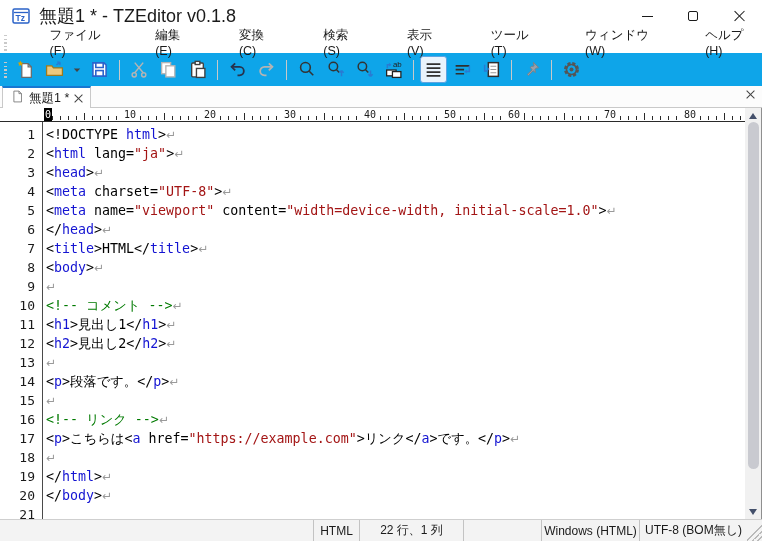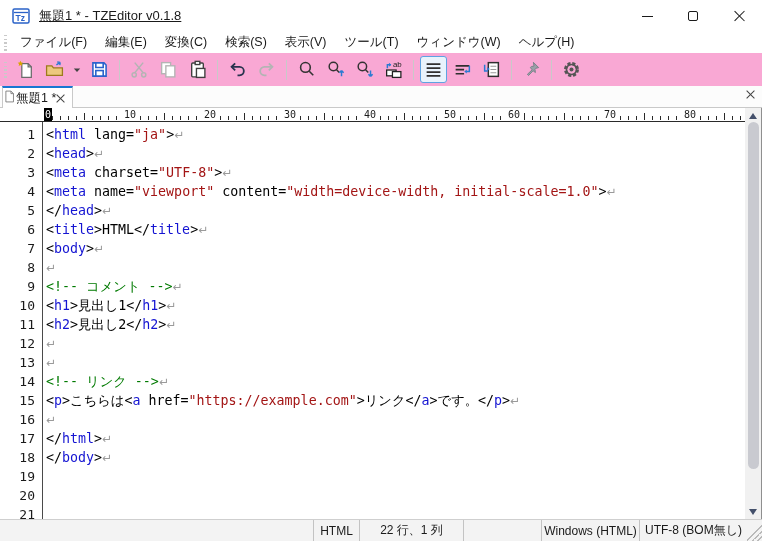--- a/index.html
+++ b/index.html
@@ -4,49 +4,49 @@
 <style>
   * { margin:0; padding:0; box-sizing:border-box; }
   html,body { width:762px; height:541px; background:#fff; overflow:hidden;
     font-family:"Liberation Sans", sans-serif; }
   .window { position:relative; width:762px; height:541px; background:#fdfdfd;
     box-shadow: inset 0 0 0 1px #8f8f8f; overflow:hidden; }
 
   
   .titlebar { height:32px; display:flex; align-items:center; background:#fff; padding-left:11px; }
   .app-icon { width:20px; height:20px; margin-right:8px; flex:0 0 auto; }
-  .title-text { font-size:13px; color:#1a1a1a;text-decoration:underline; }
+  .title-text { font-size:18px; color:#1a1a1a; }
   .win-controls { margin-left:auto; display:flex; height:32px; }
   .wbtn { width:46px; height:32px; display:flex; align-items:center; justify-content:center; }
   .glyph-min { width:11px; height:1px; background:#1a1a1a; }
   .glyph-max { width:10px; height:10px; border:1.1px solid #1a1a1a; border-radius:2px; }
   .glyph-x { position:relative; width:12px; height:12px; }
   .glyph-x::before,.glyph-x::after { content:""; position:absolute; left:5.5px; top:-1px;
     width:1.2px; height:14px; background:#1a1a1a; }
   .glyph-x::before { transform:rotate(45deg); } .glyph-x::after { transform:rotate(-45deg); }
 
   
-  .menubar { height:21px; display:flex; align-items:center; background:#fff; padding-left:2px; }
+  .menubar { height:21px; display:flex; align-items:center; background:#fff; padding-left:2px;gap:30px; }
   .grip-dots { width:3px; height:16px; margin:0 4px 0 2px;
     background:repeating-linear-gradient(to bottom,#c9c9c9 0 1.4px,transparent 1.4px 3.6px); }
   .menu-item { font-size:12.5px; color:#1a1a1a; padding:2px 9px; cursor:default; }
 
   
-  .toolbar { height:33px; display:flex; align-items:center; background:#f9a8d4; padding-left:2px; }
+  .toolbar { height:33px; display:flex; align-items:center; background:#0ea5e9; padding-left:2px; }
   .tbtn { width:27px; height:27px; display:flex; align-items:center; justify-content:center;
     border:1px solid transparent; border-radius:3px; margin:0 1px; }
   .tbtn svg { display:block; }
   .tbtn.active { border-color:#5ea3e2; background:#e9f3fc; }
   .tbtn.dropdown { width:14px; }
   .tsep { width:1px; height:20px; background:#c9c9c9; margin:0 5px; }
 
   
   .tabbar { height:22px; display:flex; align-items:flex-end; background:#fcfcfc;
     border-bottom:1px solid #c9c9c9; position:relative; }
-  .tab { height:22px; display:flex; align-items:center; padding:0 7px 0 0;
+  .tab { height:22px; display:flex; align-items:center; gap:5px; padding:0 7px 0 8px;
     background:#fff; border:1px solid #c9c9c9; border-bottom:none; margin-left:2px;
     border-top:2px solid var(--accent-blue,#1777d2); position:relative; top:1px; }
   .tab-label { font-size:12.5px; color:#1a1a1a; white-space:pre; }
   .xmark-sm { position:relative; width:9px; height:9px; }
   .xmark-sm::before,.xmark-sm::after { content:""; position:absolute; left:4px; top:-1px;
     width:1.1px; height:11px; background:#444; }
   .xmark-sm::before { transform:rotate(45deg); } .xmark-sm::after { transform:rotate(-45deg); }
   .tabbar-close { position:absolute; right:7px; top:4px; }
 
   
@@ -337,32 +337,34 @@
         <div class="ln">14</div>
         <div class="ln">15</div>
         <div class="ln">16</div>
         <div class="ln">17</div>
         <div class="ln">18</div>
         <div class="ln">19</div>
         <div class="ln">20</div>
         <div class="ln">21</div>
       </div>
     <div class="code" id="code">
+        <div class="cl"><span class="tk-p">&lt;!DOCTYPE </span><span class="tk-t">html</span><span class="tk-p">&gt;</span><span class="tk-r">↵</span></div>
         <div class="cl"><span class="tk-p">&lt;</span><span class="tk-t">html</span><span class="tk-p"> lang=</span><span class="tk-v">"ja"</span><span class="tk-p">&gt;</span><span class="tk-r">↵</span></div>
         <div class="cl"><span class="tk-p">&lt;</span><span class="tk-t">head</span><span class="tk-p">&gt;</span><span class="tk-r">↵</span></div>
         <div class="cl"><span class="tk-p">&lt;</span><span class="tk-t">meta</span><span class="tk-p"> charset=</span><span class="tk-v">"UTF-8"</span><span class="tk-p">&gt;</span><span class="tk-r">↵</span></div>
         <div class="cl"><span class="tk-p">&lt;</span><span class="tk-t">meta</span><span class="tk-p"> name=</span><span class="tk-v">"viewport"</span><span class="tk-p"> content=</span><span class="tk-v">"width=device-width, initial-scale=1.0"</span><span class="tk-p">&gt;</span><span class="tk-r">↵</span></div>
         <div class="cl"><span class="tk-p">&lt;/</span><span class="tk-t">head</span><span class="tk-p">&gt;</span><span class="tk-r">↵</span></div>
         <div class="cl"><span class="tk-p">&lt;</span><span class="tk-t">title</span><span class="tk-p">&gt;HTML&lt;/</span><span class="tk-t">title</span><span class="tk-p">&gt;</span><span class="tk-r">↵</span></div>
         <div class="cl"><span class="tk-p">&lt;</span><span class="tk-t">body</span><span class="tk-p">&gt;</span><span class="tk-r">↵</span></div>
         <div class="cl"><span class="tk-r">↵</span></div>
         <div class="cl"><span class="tk-c">&lt;!-- コメント --&gt;</span><span class="tk-r">↵</span></div>
         <div class="cl"><span class="tk-p">&lt;</span><span class="tk-t">h1</span><span class="tk-p">&gt;見出し1&lt;/</span><span class="tk-t">h1</span><span class="tk-p">&gt;</span><span class="tk-r">↵</span></div>
         <div class="cl"><span class="tk-p">&lt;</span><span class="tk-t">h2</span><span class="tk-p">&gt;見出し2&lt;/</span><span class="tk-t">h2</span><span class="tk-p">&gt;</span><span class="tk-r">↵</span></div>
         <div class="cl"><span class="tk-r">↵</span></div>
+        <div class="cl"><span class="tk-p">&lt;</span><span class="tk-t">p</span><span class="tk-p">&gt;段落です。&lt;/</span><span class="tk-t">p</span><span class="tk-p">&gt;</span><span class="tk-r">↵</span></div>
         <div class="cl"><span class="tk-r">↵</span></div>
         <div class="cl"><span class="tk-c">&lt;!-- リンク --&gt;</span><span class="tk-r">↵</span></div>
         <div class="cl"><span class="tk-p">&lt;</span><span class="tk-t">p</span><span class="tk-p">&gt;こちらは&lt;</span><span class="tk-t">a</span><span class="tk-p"> href=</span><span class="tk-v">"https://example.com"</span><span class="tk-p">&gt;リンク&lt;/</span><span class="tk-t">a</span><span class="tk-p">&gt;です。&lt;/</span><span class="tk-t">p</span><span class="tk-p">&gt;</span><span class="tk-r">↵</span></div>
         <div class="cl"><span class="tk-r">↵</span></div>
         <div class="cl"><span class="tk-p">&lt;/</span><span class="tk-t">html</span><span class="tk-p">&gt;</span><span class="tk-r">↵</span></div>
         <div class="cl"><span class="tk-p">&lt;/</span><span class="tk-t">body</span><span class="tk-p">&gt;</span><span class="tk-r">↵</span></div>
       </div>
   </div>
 
   <div class="vscroll">

